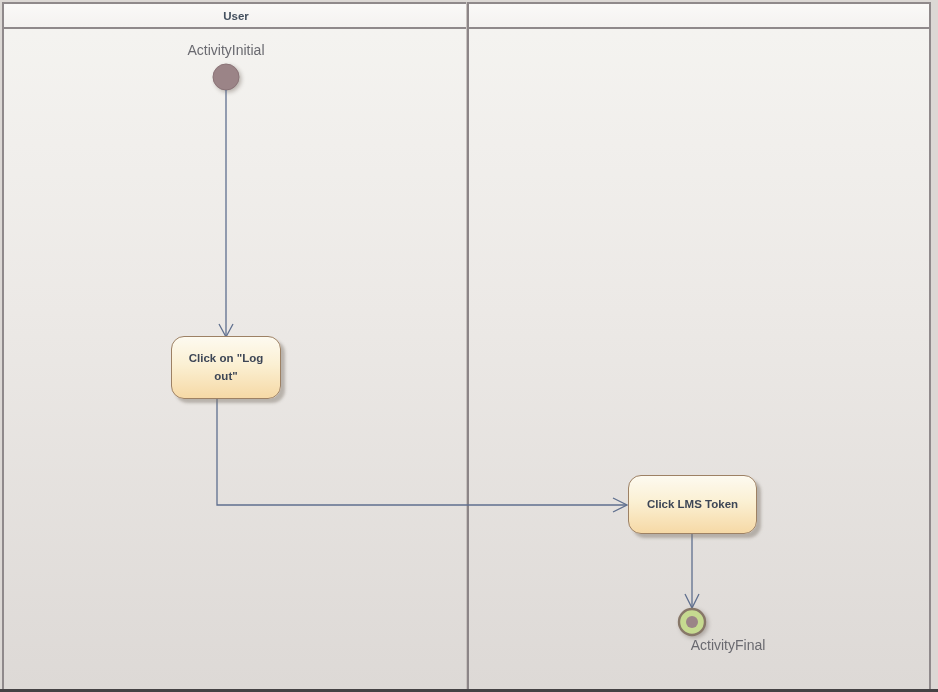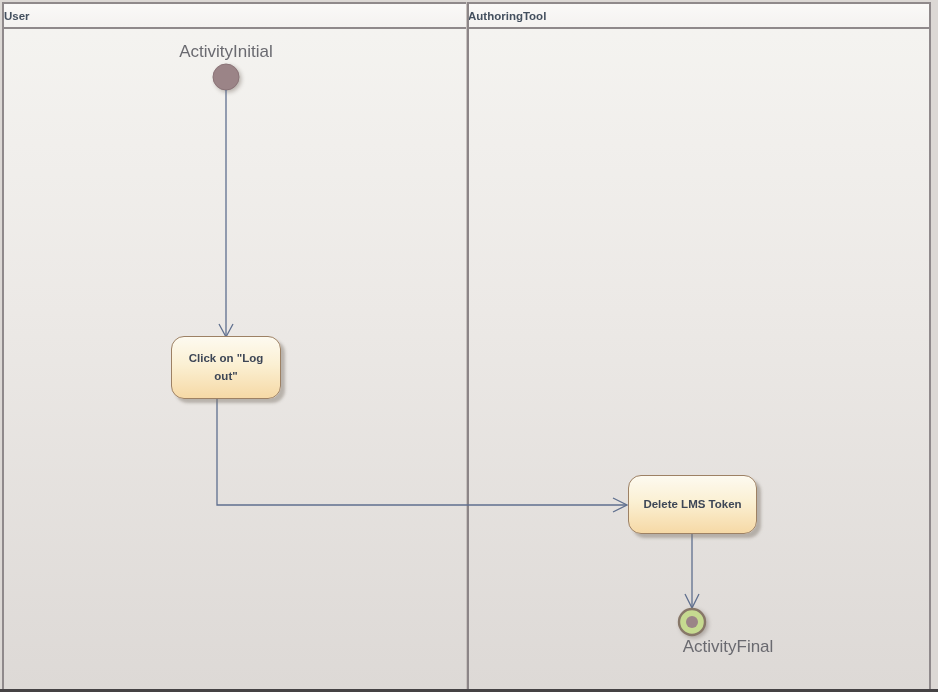--- a/index.html
+++ b/index.html
@@ -17,21 +17,21 @@
     border:2px solid #8f898b; border-bottom:none;
     background:linear-gradient(180deg, #f5f4f1 0%, #ece9e6 45%, #ddd9d6 100%);
   }
   .lane-header-row {
     position:absolute; left:2px; top:2px; width:929px; height:27px;
     display:flex;
     border:2px solid #8f898b; border-bottom-width:2px;
     background:linear-gradient(180deg, #faf9f8 0%, #f4f2f0 100%);
   }
   .lane-header {
-    display:flex; align-items:center; 
+    display:flex; align-items:center; justify-content:center;
     font-size:11.5px; font-weight:bold; color:var(--lane-title-text);
   }
   .lane-header.user { width:464px; }
   .lane-header.tool { flex:1; }
 
   .lane-divider {
     position:absolute; left:466px; top:2px; width:3px; height:687px;
     background:linear-gradient(90deg, #c8c2bf 0, #c8c2bf 1px, #8c8587 1px, #8c8587 3px);
   }
   .bottom-edge {
@@ -59,38 +59,35 @@
     box-shadow:4px 4px 3px rgba(125,115,105,0.45);
     font-size:11.5px; font-weight:bold; color:var(--action-text);
     line-height:1.5;
   }
   .action.click-logout { left:171px; top:336px; width:110px; height:63px; }
   .action.delete-token { left:628px; top:475px; width:129px; height:59px; }
 
   
   .node-label {
     position:absolute;
-    font-size:17px; color:var(--node-label-text);
+    font-size:14px; color:var(--node-label-text);
     text-align:center; white-space:nowrap;
     transform:translateX(-50%);
   }
   .node-label.initial { left:226px; top:42px; }
   .node-label.final  { left:728px; top:637px; }
 </style>
 </head>
 <body>
 
 <div class="diagram"></div>
 
 <div class="lane-header-row">
   <div class="lane-header user">
     <span>User</span>
-  </div>
-  <div class="lane-header tool">
-    <span>AuthoringTool</span>
   </div>
 </div>
 
 <div class="lane-divider"></div>
 <div class="bottom-edge"></div>
 
 <svg class="connectors" viewBox="0 0 938 692">
 
   <circle class="initial-circle node-shadow" cx="226" cy="77" r="13"></circle>
 
@@ -115,16 +112,16 @@
   </g>
 </svg>
 
 <div class="node-label initial">ActivityInitial</div>
 
 <div class="action click-logout">
   <span>Click on "Log out"</span>
 </div>
 
 <div class="action delete-token">
-  <span>Delete LMS Token</span>
+  <span>Click LMS Token</span>
 </div>
 
 <div class="node-label final">ActivityFinal</div>
 
 </body></html>

